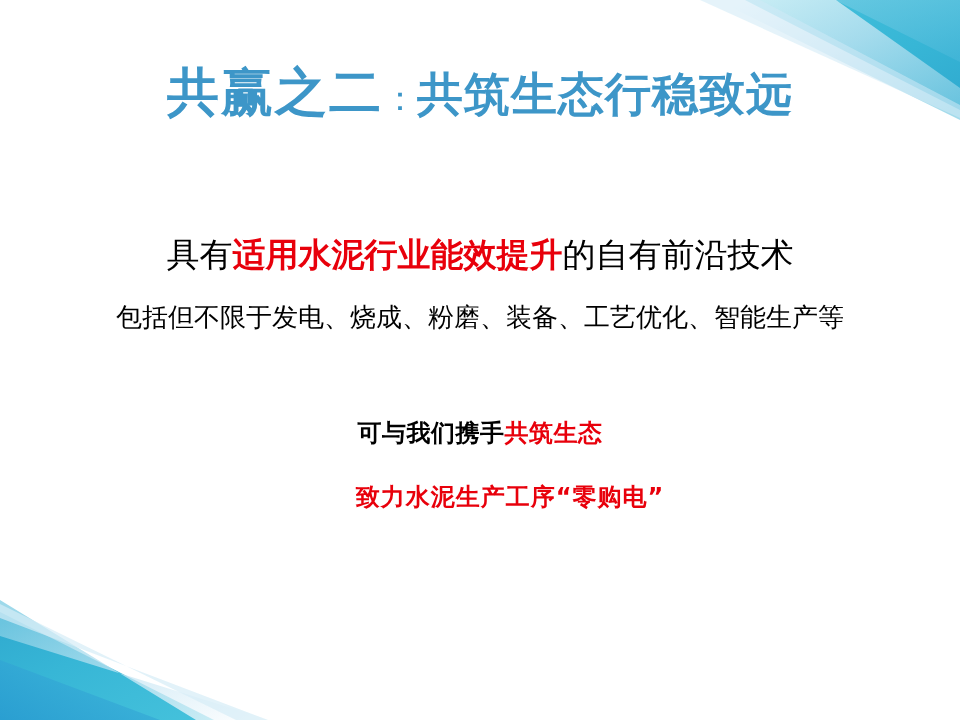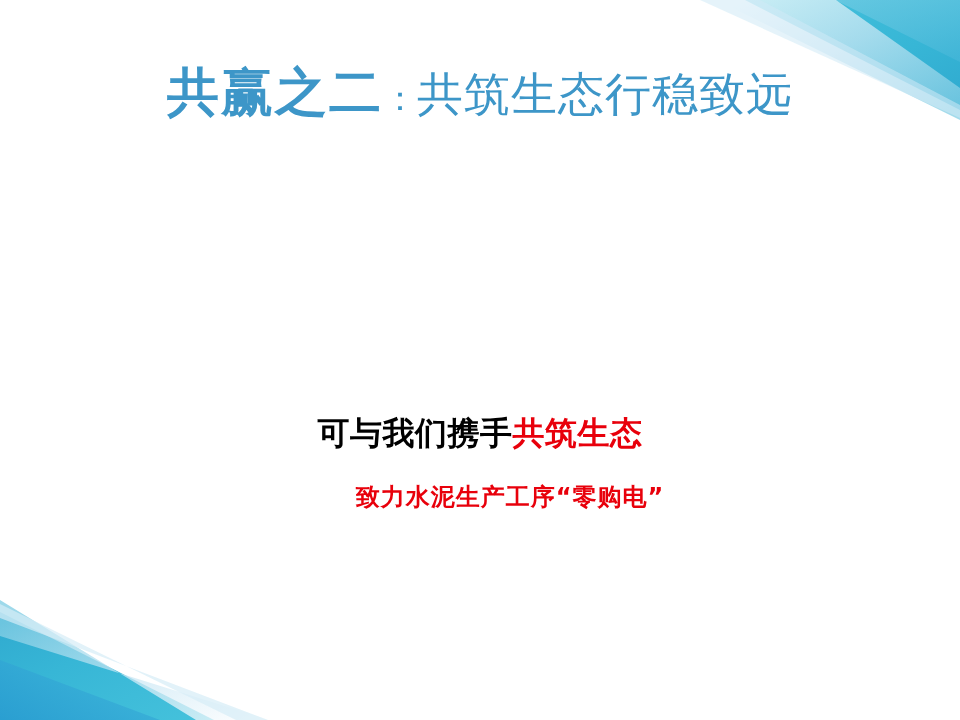--- a/index.html
+++ b/index.html
@@ -52,21 +52,21 @@
   }
   .title-colon {
     font-family: "DejaVu Serif", "Liberation Serif", serif;
     font-size: 34px;
     color: #3d96c8;
     letter-spacing: 0;
     vertical-align: baseline;
   }
   .title-sub {
     font-family: "DejaVu Serif", "Liberation Serif", serif;
-    font-weight: normal;
+    font-weight: bold;
     font-size: 46px;
     letter-spacing: 1px;
     color: #3d96c8;
     vertical-align: baseline;
   }
 
   
   .body-block {
     position: absolute;
     left: 0;
@@ -91,21 +91,21 @@
     letter-spacing: 0px;
   }
   .line-2 {
     font-size: 26px;
     line-height: 40px;
     font-weight: normal;
     letter-spacing: 0px;
     margin-top: 20px;
   }
   .line-3 {
-    font-size: 32px;
+    font-size: 24px;
     line-height: 34px;
     font-weight: bold;
     letter-spacing: 0.5px;
   }
   .line-4 {
     font-size: 24px;
     line-height: 34px;
     font-weight: bold;
     letter-spacing: 1px;
     margin-top: 30px;
@@ -182,20 +182,31 @@
 
         <polygon points="0,604 0,618 268,720 236,720" fill="#d6ecf7" opacity="0.7"></polygon>
       </g>
     </svg>
   </div>
 
   <div class="title-block">
     <span class="title-main">共赢之二</span><span class="title-colon">：</span><span class="title-sub">共筑生态行稳致远</span>
   </div>
 
+  <div class="body-block" id="group-upper">
+
+    <div class="line line-1">
+      <span class="k-black">具有</span><span class="k-red">适用水泥行业能效提升</span><span class="k-black">的自有前沿技术</span>
+    </div>
+
+    <div class="line line-2">
+      <span class="k-black">包括但不限于发电、烧成、粉磨、装备、工艺优化、智能生产等</span>
+    </div>
+
+  </div>
 
   <div class="body-block" id="group-lower">
 
     <div class="line line-3">
       <span class="k-black">可与我们携手</span><span class="k-red">共筑生态</span>
     </div>
 
     <div class="line line-4">
       <span class="k-red">致力水泥生产工序“零购电”</span>
     </div>

